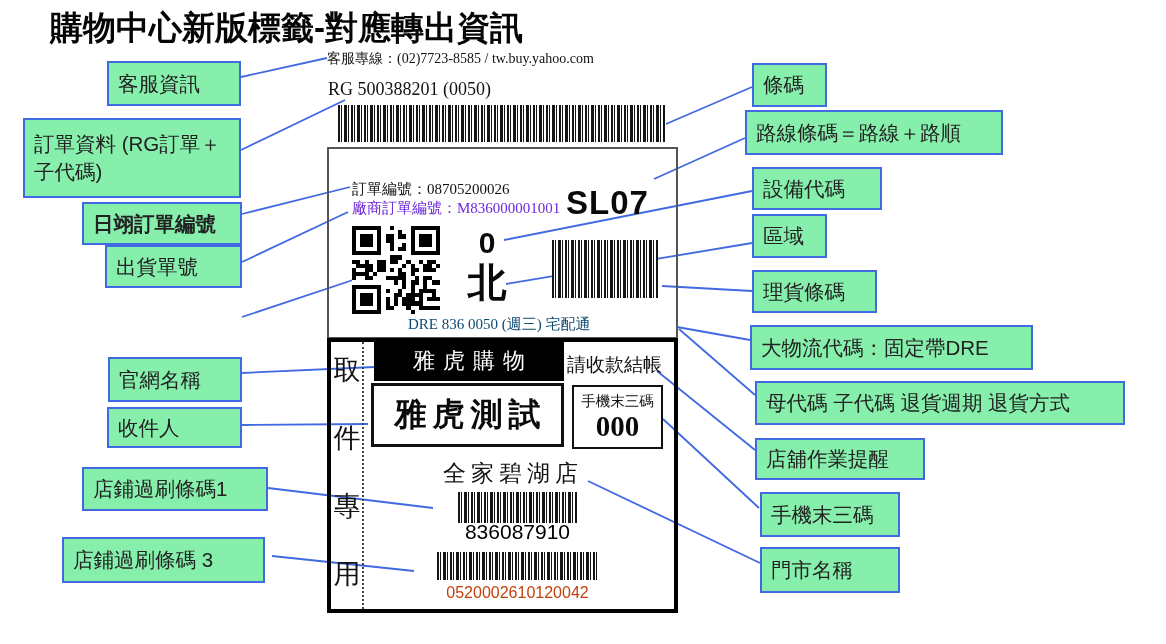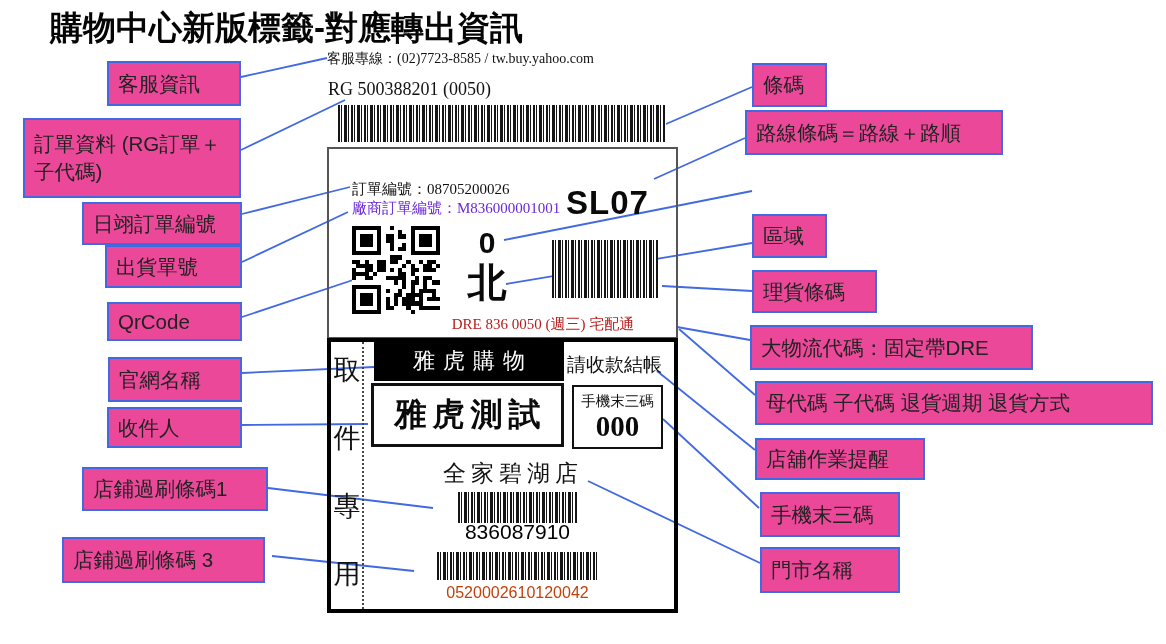--- a/index.html
+++ b/index.html
@@ -4,21 +4,21 @@
 <style>
   html,body{margin:0;padding:0;background:#fff;}
   .canvas{position:relative;width:1166px;height:644px;background:#fff;overflow:hidden;
           font-family:"Liberation Sans",sans-serif;color:#1a1a1a;}
   .abs{position:absolute;box-sizing:border-box;}
   .title{left:50px;top:6px;font-size:33px;font-weight:700;color:#050505;letter-spacing:0px;white-space:nowrap;}
   
   .lines{position:absolute;left:0;top:0;width:1166px;height:644px;pointer-events:none;}
   .lines line{stroke:#4169e1;stroke-width:1.8;}
   
-  .callout{border:2px solid #4169e1;background:#ec4899;display:flex;align-items:center;
+  .callout{border:2px solid #4169e1;background:#86efac;display:flex;align-items:center;
            padding:2px 9px;font-size:20.5px;color:#222;line-height:1.35;}
   
   .serif{font-family:"Liberation Serif",serif;}
   .barcode{background-image:repeating-linear-gradient(90deg,
       #151515 0px,#151515 2px,#fff 2px,#fff 3px,
       #151515 3px,#151515 4px,#fff 4px,#fff 6px,
       #151515 6px,#151515 9px,#fff 9px,#fff 10px,
       #151515 10px,#151515 11px,#fff 11px,#fff 13px);}
   .thinbox{border:2px solid #555;background:transparent;}
   .thickbox{border:4px solid #000;}
@@ -53,58 +53,58 @@
   </svg>
 
   <div class="abs title">購物中心新版標籤-對應轉出資訊</div>
 
   <div class="abs callout" style="left:107px;top:61px;width:134px;height:45px;">
       <span>客服資訊</span>
     </div>
   <div class="abs callout" style="left:23px;top:118px;width:218px;height:80px;">
       <span>訂單資料 (RG訂單＋子代碼)</span>
     </div>
-  <div class="abs callout" style="left:82px;top:202px;width:160px;height:43px;">
+  <div class="abs callout" style="left:82px;top:202px;width:160px;height:43px;font-weight:bold;">
       <span>日翊訂單編號</span>
     </div>
   <div class="abs callout" style="left:105px;top:245px;width:137px;height:43px;">
       <span>出貨單號</span>
     </div>
-  <div class="abs callout" style="left:107px;top:302px;width:135px;height:39px;">
-      <span>QrCode</span>
-    </div>
   <div class="abs callout" style="left:108px;top:357px;width:134px;height:45px;">
       <span>官網名稱</span>
     </div>
   <div class="abs callout" style="left:107px;top:407px;width:135px;height:41px;">
       <span>收件人</span>
     </div>
   <div class="abs callout" style="left:82px;top:467px;width:186px;height:44px;">
       <span>店鋪過刷條碼1</span>
     </div>
   <div class="abs callout" style="left:62px;top:537px;width:203px;height:46px;">
       <span>店鋪過刷條碼 3</span>
     </div>
 
   <div class="abs callout" style="left:752px;top:63px;width:75px;height:44px;">
       <span>條碼</span>
     </div>
   <div class="abs callout" style="left:745px;top:110px;width:258px;height:45px;">
       <span>路線條碼＝路線＋路順</span>
     </div>
+  <div class="abs callout" style="left:752px;top:167px;width:130px;height:43px;">
+      <span>設備代碼</span>
+    </div>
   <div class="abs callout" style="left:752px;top:214px;width:75px;height:44px;">
       <span>區域</span>
     </div>
   <div class="abs callout" style="left:752px;top:270px;width:125px;height:43px;">
       <span>理貨條碼</span>
     </div>
   <div class="abs callout" style="left:750px;top:325px;width:283px;height:45px;">
       <span>大物流代碼：固定帶DRE</span>
     </div>
-  <div class="abs callout" style="left:755px;top:381px;width:398px;height:44px;">
+  <div class="abs callout" style="left:755px;top:381px;width:370px;height:44px;">
       <span>母代碼 子代碼 退貨週期 退貨方式</span>
     </div>
   <div class="abs callout" style="left:755px;top:438px;width:170px;height:42px;">
       <span>店舖作業提醒</span>
     </div>
   <div class="abs callout" style="left:760px;top:492px;width:140px;height:45px;">
       <span>手機末三碼</span>
     </div>
   <div class="abs callout" style="left:760px;top:547px;width:140px;height:46px;">
       <span>門市名稱</span>
@@ -248,21 +248,21 @@
       <rect x="15" y="1" width="5" height="5" fill="#fff"></rect>
       <rect x="16" y="2" width="3" height="3" fill="#000"></rect>
     <rect x="0" y="14" width="7" height="7" fill="#000"></rect>
       <rect x="1" y="15" width="5" height="5" fill="#fff"></rect>
       <rect x="2" y="16" width="3" height="3" fill="#000"></rect>
   </svg>
 
   <div class="abs center" style="left:470px;top:226px;width:34px;height:34px;font-size:30px;font-weight:700;color:#0a0a0a;">0</div>
   <div class="abs center serif" style="left:463px;top:260px;width:48px;height:46px;font-size:39px;font-weight:700;color:#0a0a0a;">北</div>
   <div class="abs barcode" style="left:552px;top:240px;width:106px;height:58px;"></div>
-  <div class="abs serif" style="left:408px;top:315px;width:270px;text-align:center;font-size:15px;color:#b91c1c;">DRE 836 0050 (週三) 宅配通</div>
+  <div class="abs serif" style="left:408px;top:315px;width:270px;text-align:left;font-size:15px;color:#0c4a6e;">DRE 836 0050 (週三) 宅配通</div>
 
   <div class="abs thickbox" style="left:327px;top:338px;width:351px;height:275px;"></div>
   <div class="abs" style="left:331px;top:344px;width:32px;height:262px;display:flex;flex-direction:column;justify-content:space-between;padding:8px 0 14px 0;">
     <div class="serif center" style="font-size:27px;color:#111;">取</div>
     <div class="serif center" style="font-size:27px;color:#111;">件</div>
     <div class="serif center" style="font-size:27px;color:#111;">專</div>
     <div class="serif center" style="font-size:27px;color:#111;">用</div>
   </div>
   <div class="abs" style="left:362px;top:342px;width:0;height:267px;border-left:2px dotted #444;"></div>
 

